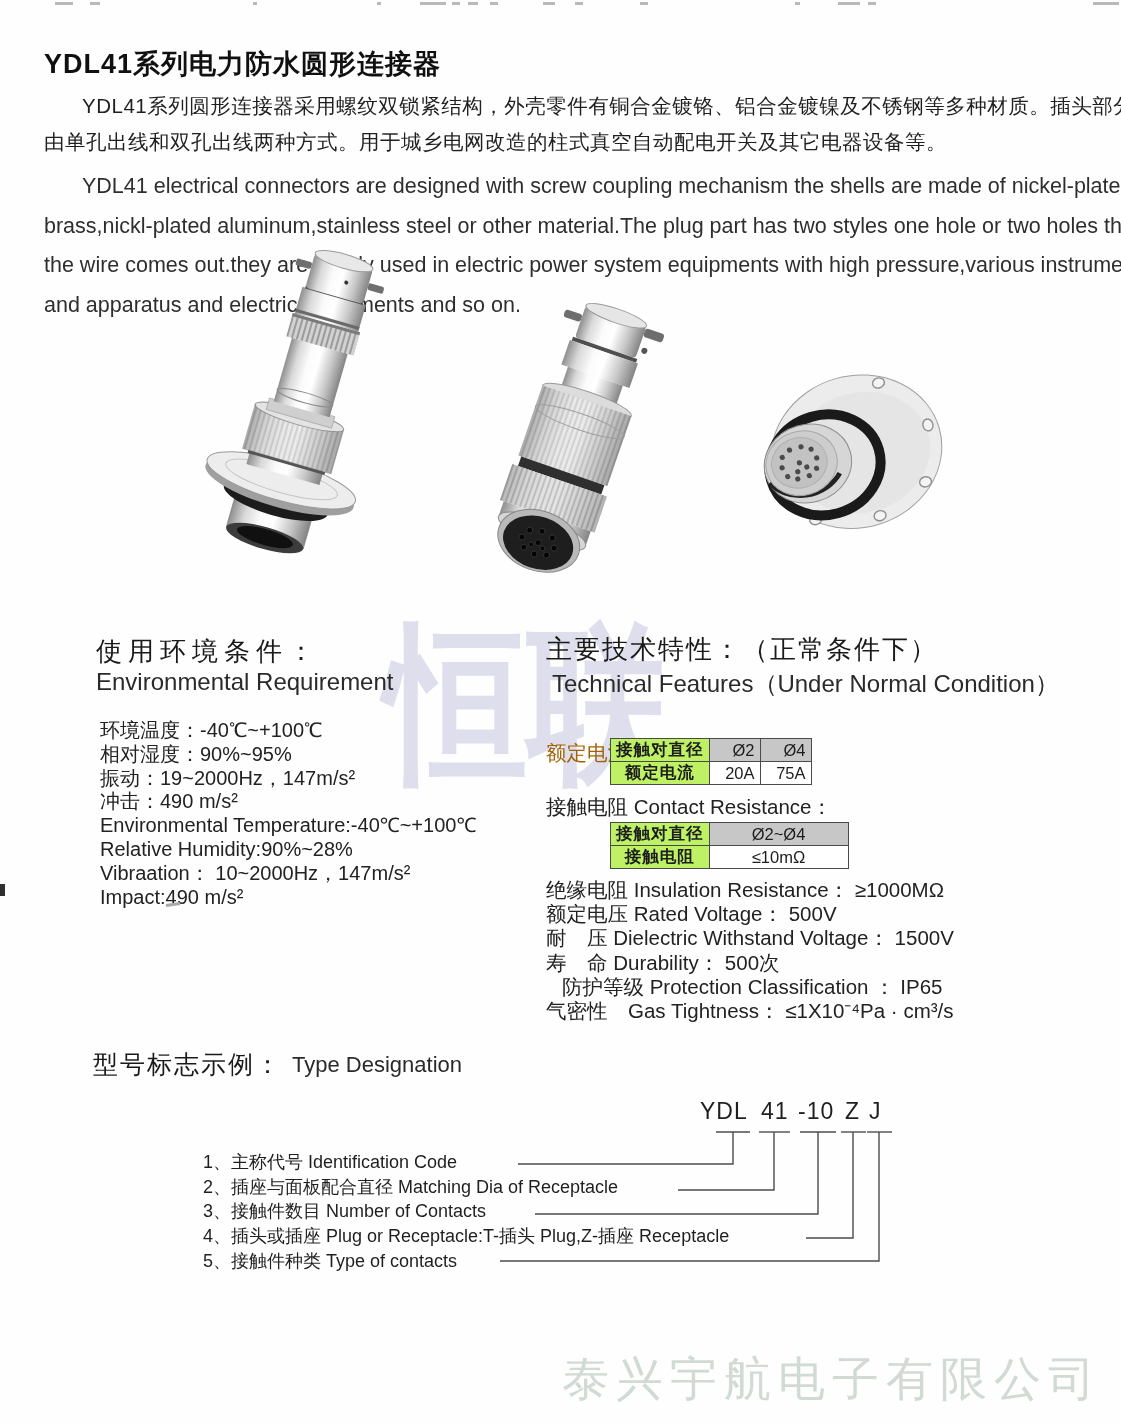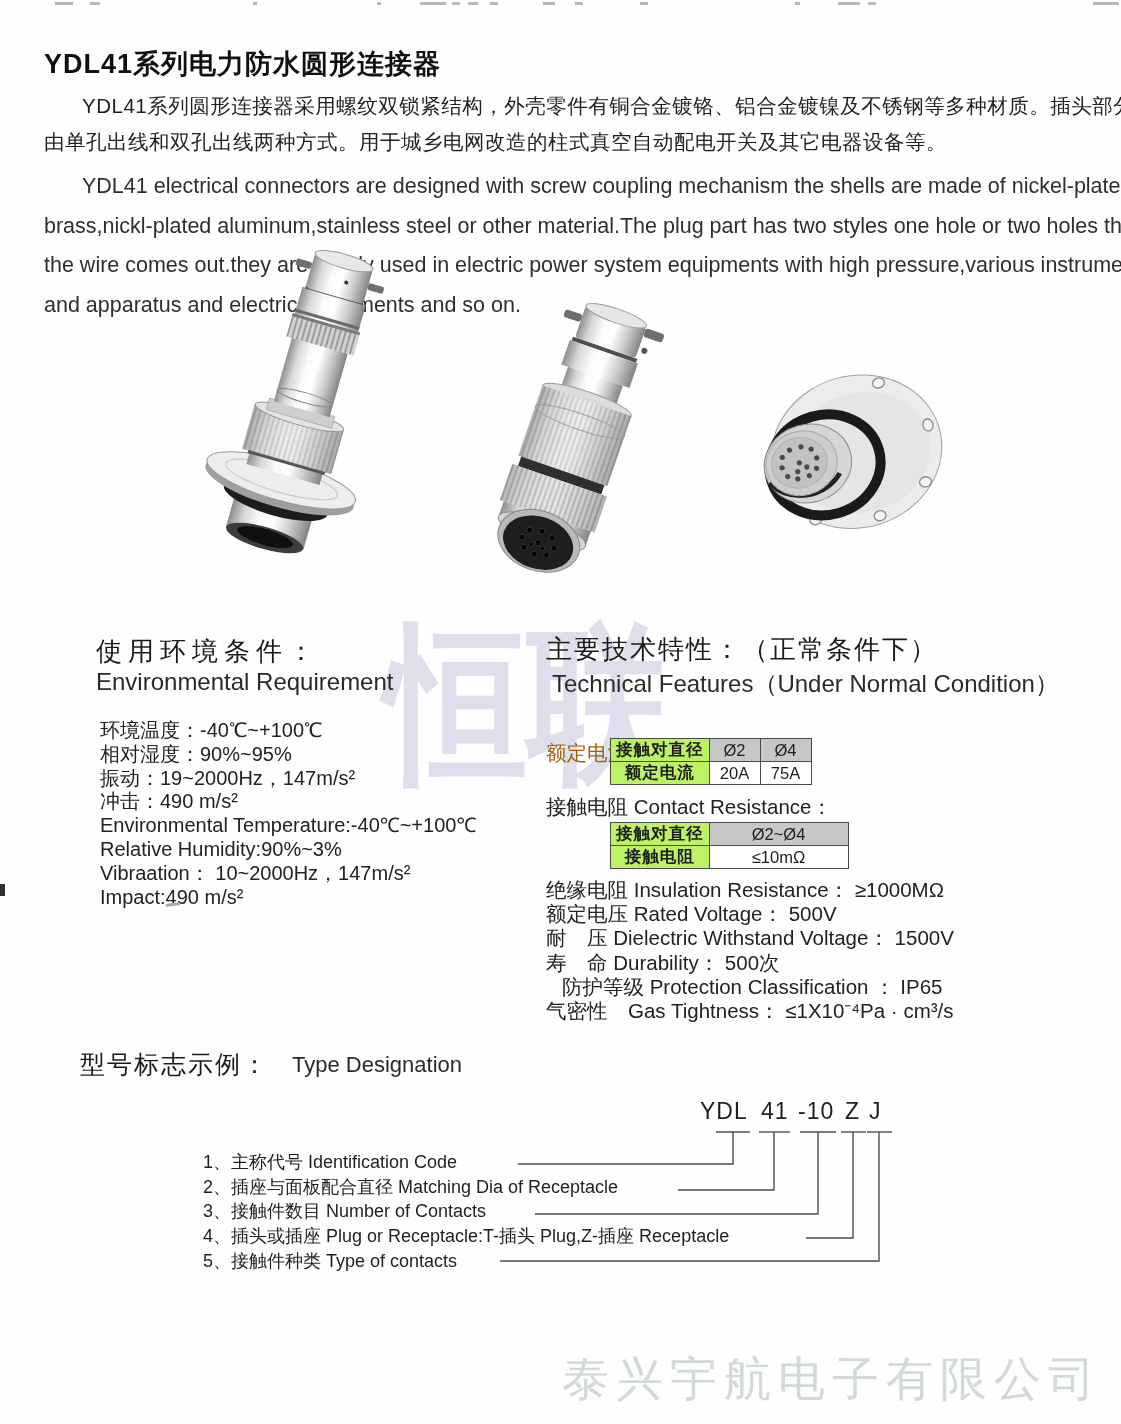--- a/index.html
+++ b/index.html
@@ -35,25 +35,25 @@
   .specs{left:546px;top:878px;font-size:20.5px;line-height:24.2px;color:#222;}
   .specs div:nth-child(5){padding-left:16px;}
 
   table.spec{border-collapse:collapse;position:absolute;background:#fff;}
   .t1{left:610px;top:738px;}
   .t2{left:610px;top:822px;}
   table.spec td{border:1px solid #4a4a4a;height:21px;text-align:center;vertical-align:middle;
       font-size:16.5px;color:#1d1d1d;padding:0 5px;}
   td.lbl{background:#bef264;font-weight:bold;font-size:15.5px;letter-spacing:1px;min-width:84px;}
   td.hv{background:#c7c7c7;font-size:16px;}
-  .t1 td.v{min-width:40px;}
+  .t1 td.v{min-width:40px;text-align:right;}
   .t2 td.v{min-width:128px;}
 
   
-  .type-title-zh{left:80px;top:1048px;font-size:25px;color:#1a1a1a;letter-spacing:2px;}
+  .type-title-zh{left:93px;top:1048px;font-size:25px;color:#1a1a1a;letter-spacing:2px;}
   .type-title-en{left:292px;top:1052px;font-size:22px;color:#2a2a2a;}
   .code-part{position:absolute;top:1098px;font-size:23px;color:#1f1f1f;letter-spacing:1px;}
   .cp0{left:700px;} .cp1{left:761px;} .cp2{left:798px;} .cp3{left:845px;} .cp4{left:869px;}
   .diag-svg{position:absolute;left:0;top:1090px;z-index:1;}
   .td-items{left:203px;top:1150px;font-size:18px;line-height:24.7px;color:#1f1f1f;}
 
   .photos-svg{position:absolute;left:0;top:0;z-index:1;}
 
   .edge-mark{position:absolute;left:0;top:884px;width:5px;height:12px;background:#2f2f2f;}
   .small-dash{position:absolute;left:166px;top:903px;width:14px;height:3px;background:#a8a8a8;transform:rotate(-8deg);}
@@ -220,21 +220,21 @@
   </svg>
 
   <div class="abs env-title-zh">使用环境条件：</div>
   <div class="abs env-title-en">Environmental Requirement</div>
   <div class="abs env-lines">
     <div>环境温度：-40℃~+100℃</div>
     <div>相对湿度：90%~95%</div>
     <div>振动：19~2000Hz，147m/s²</div>
     <div>冲击：490 m/s²</div>
     <div>Environmental Temperature:-40℃~+100℃</div>
-    <div>Relative Humidity:90%~3%</div>
+    <div>Relative Humidity:90%~28%</div>
     <div>Vibraation： 10~2000Hz，147m/s²</div>
     <div>Impact:490 m/s²</div>
   </div>
   <div class="edge-mark"></div>
   <div class="small-dash"></div>
 
   <div class="abs tech-title-en">Technical Features（Under Normal Condition）</div>
   <div class="abs tech-title-zh">主要技术特性：（正常条件下）</div>
 
   <div class="abs rated-label">额定电流 Rated Current：</div>

